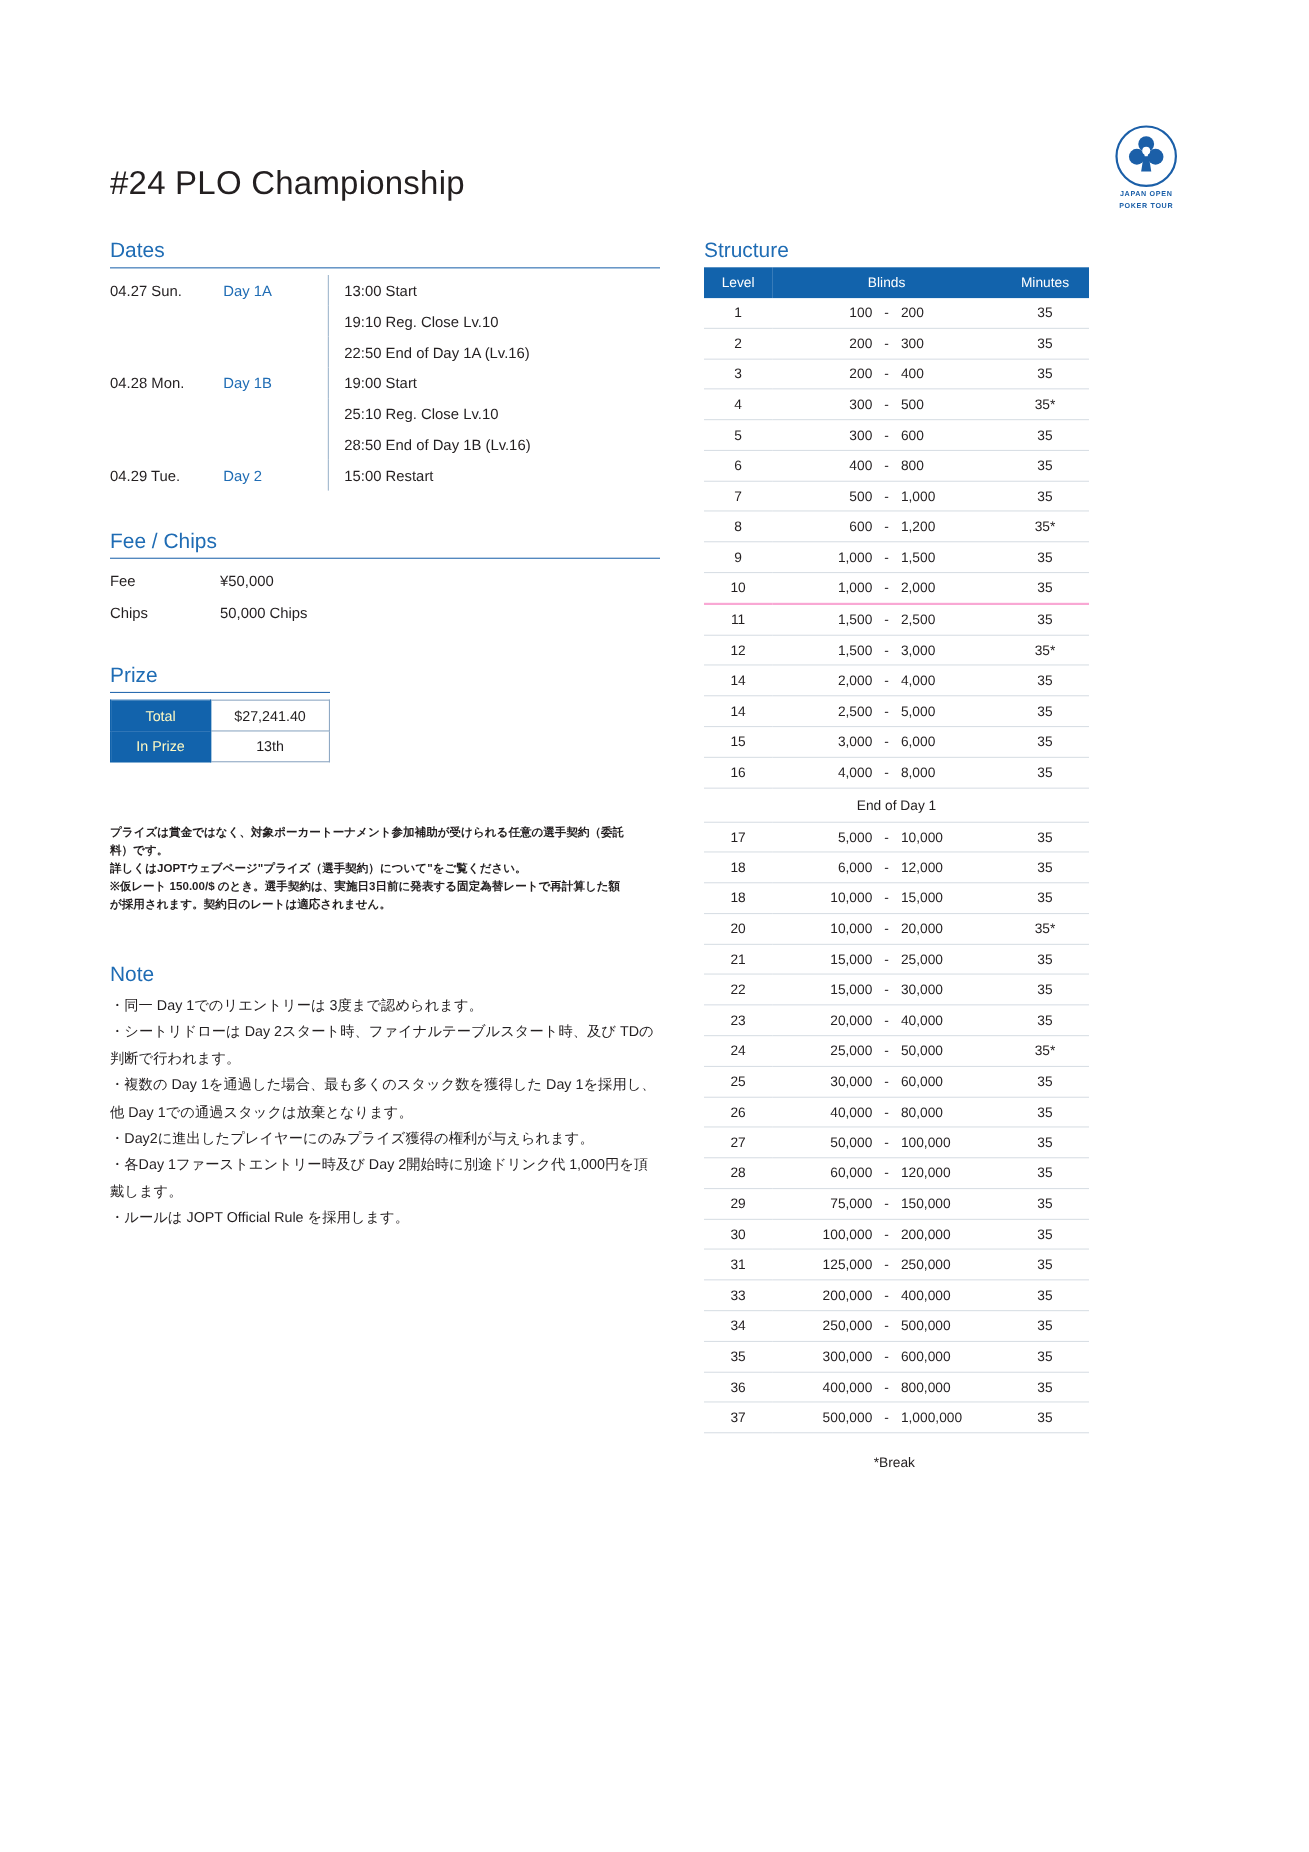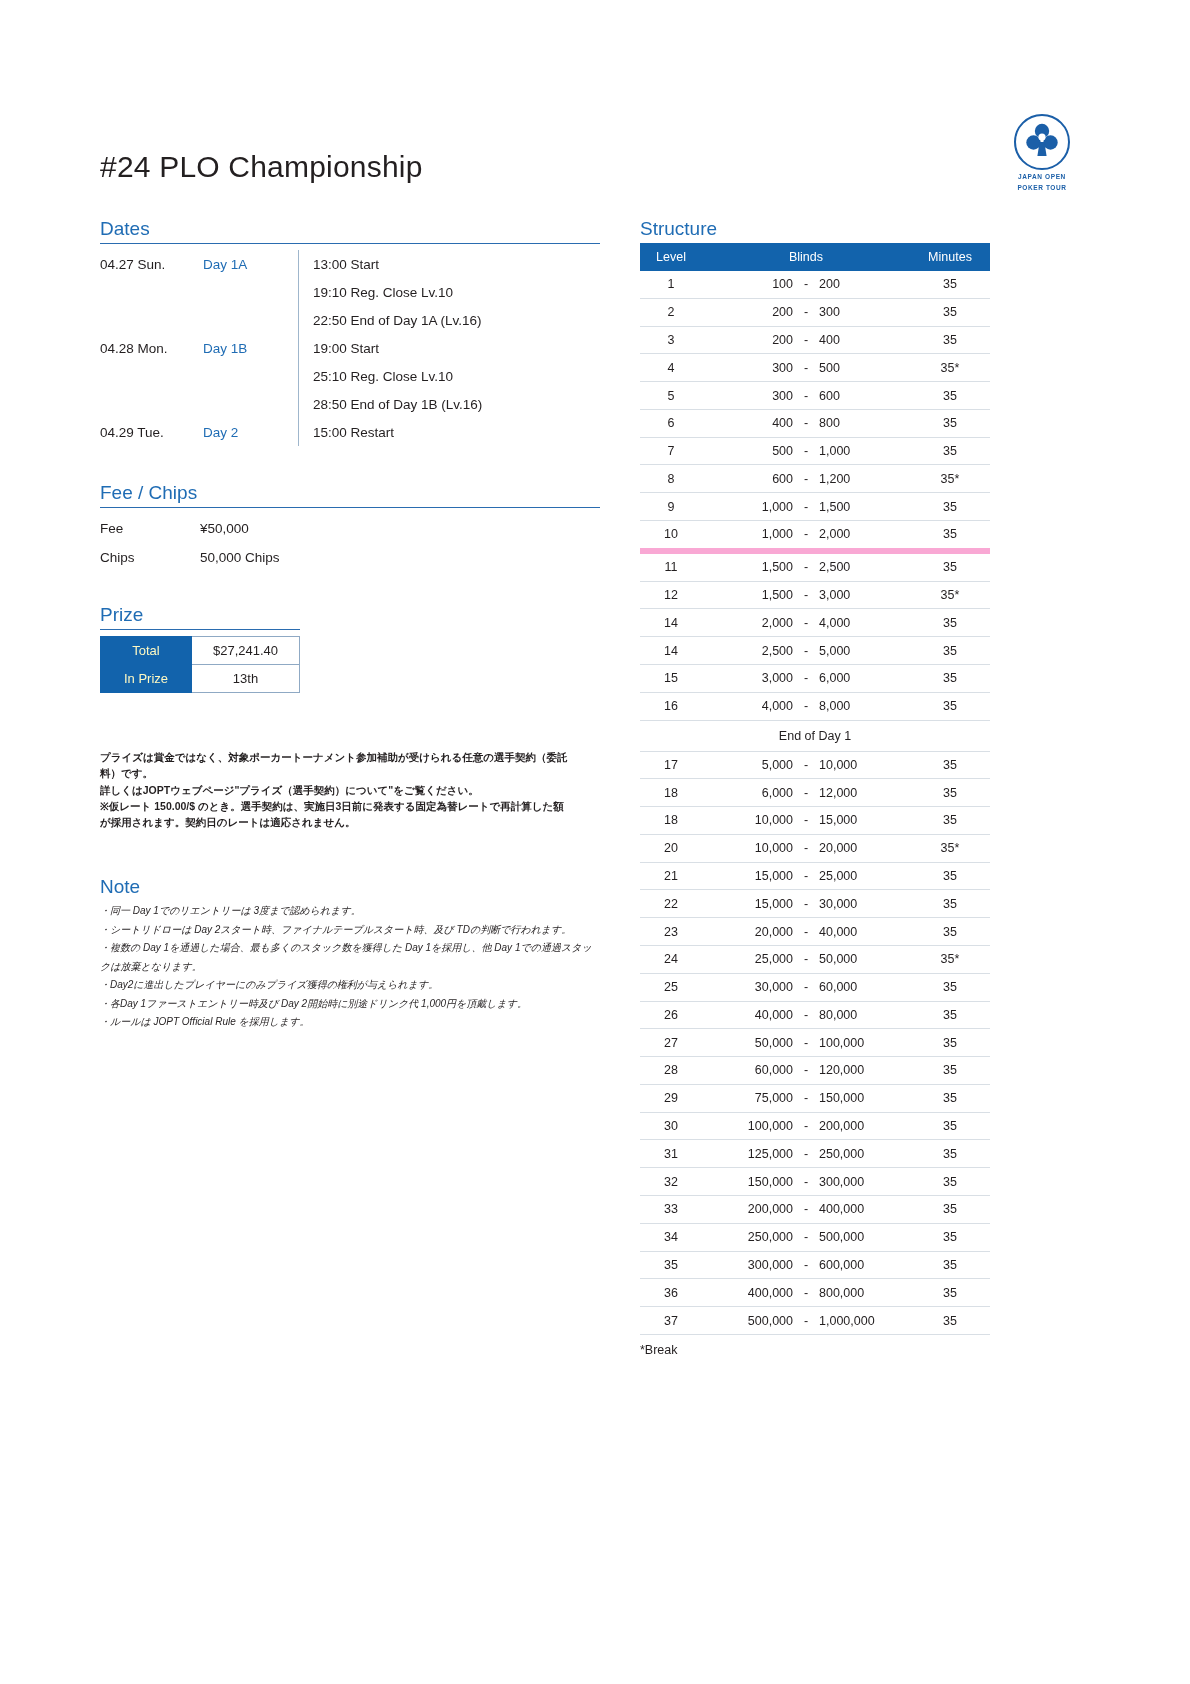--- a/index.html
+++ b/index.html
@@ -137,24 +137,23 @@
     font-weight: bold;
   }
 
   .note-head {
     color: #1f6cb4;
     font-size: 19px;
     margin-top: 46px;
     margin-bottom: 4px;
   }
   .note-body {
-    font-size: 10px;
+    font-size: 13px;
     line-height: 1.85;
     width: 500px;
-    font-style: italic;
   }
 
   
   .right-col {
     position: absolute;
     left: 640px;
     top: 218px;
     width: 350px;
   }
   table.structure {
@@ -171,21 +170,21 @@
     text-align: center;
   }
   table.structure th.lv { width: 62px; }
   table.structure th.mn { width: 80px; }
   table.structure td {
     padding: 6.4px 0;
     text-align: center;
     border-bottom: 1px solid #d9dfe5;
   }
   table.structure tr.thick td {
-    border-bottom: 6px solid #f9a8d4;
+    border-bottom: 2px solid #f9a8d4;
   }
   table.structure td.lv { width: 62px; }
   table.structure td.mn { width: 80px; }
   td.blinds {
     text-align: center;
     white-space: nowrap;
   }
   td.blinds .b1 {
     display: inline-block;
     width: 72px;
@@ -200,23 +199,23 @@
     display: inline-block;
     width: 72px;
     text-align: left;
   }
   tr.eod td {
     text-align: center;
     padding: 8px 0;
     border-bottom: 1px solid #d9dfe5;
   }
   .break-note {
-    text-align: left;
+    text-align: center;
     font-size: 12.5px;
-    margin-top: 8px;
+    margin-top: 20px;
     padding-right: 4px;
   }
 </style>
 </head>
 <body>
 
 <div class="page">
 
   <h1 class="title">#24 PLO Championship</h1>
 
@@ -489,25 +488,20 @@
             <td class="lv">30</td>
             <td class="blinds"><span class="b1">100,000</span><span class="dash">-</span><span class="b2">200,000</span></td>
             <td class="mn">35</td>
           </tr>
           <tr>
             <td class="lv">31</td>
             <td class="blinds"><span class="b1">125,000</span><span class="dash">-</span><span class="b2">250,000</span></td>
             <td class="mn">35</td>
           </tr>
           <tr>
-            <td class="lv">32</td>
-            <td class="blinds"><span class="b1">150,000</span><span class="dash">-</span><span class="b2">300,000</span></td>
-            <td class="mn">35</td>
-          </tr>
-          <tr>
             <td class="lv">33</td>
             <td class="blinds"><span class="b1">200,000</span><span class="dash">-</span><span class="b2">400,000</span></td>
             <td class="mn">35</td>
           </tr>
           <tr>
             <td class="lv">34</td>
             <td class="blinds"><span class="b1">250,000</span><span class="dash">-</span><span class="b2">500,000</span></td>
             <td class="mn">35</td>
           </tr>
           <tr>

